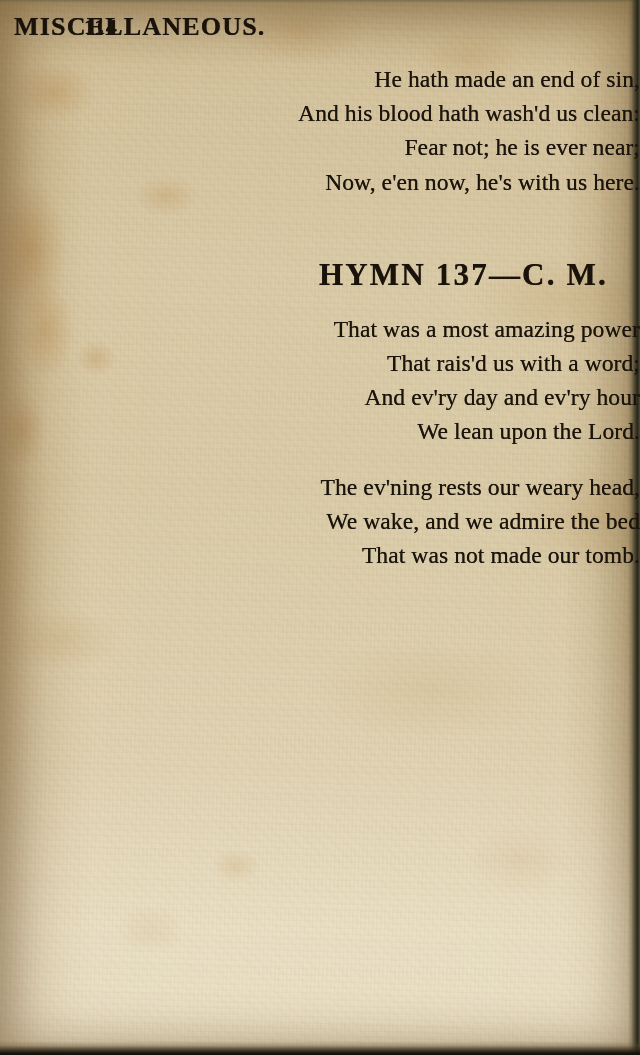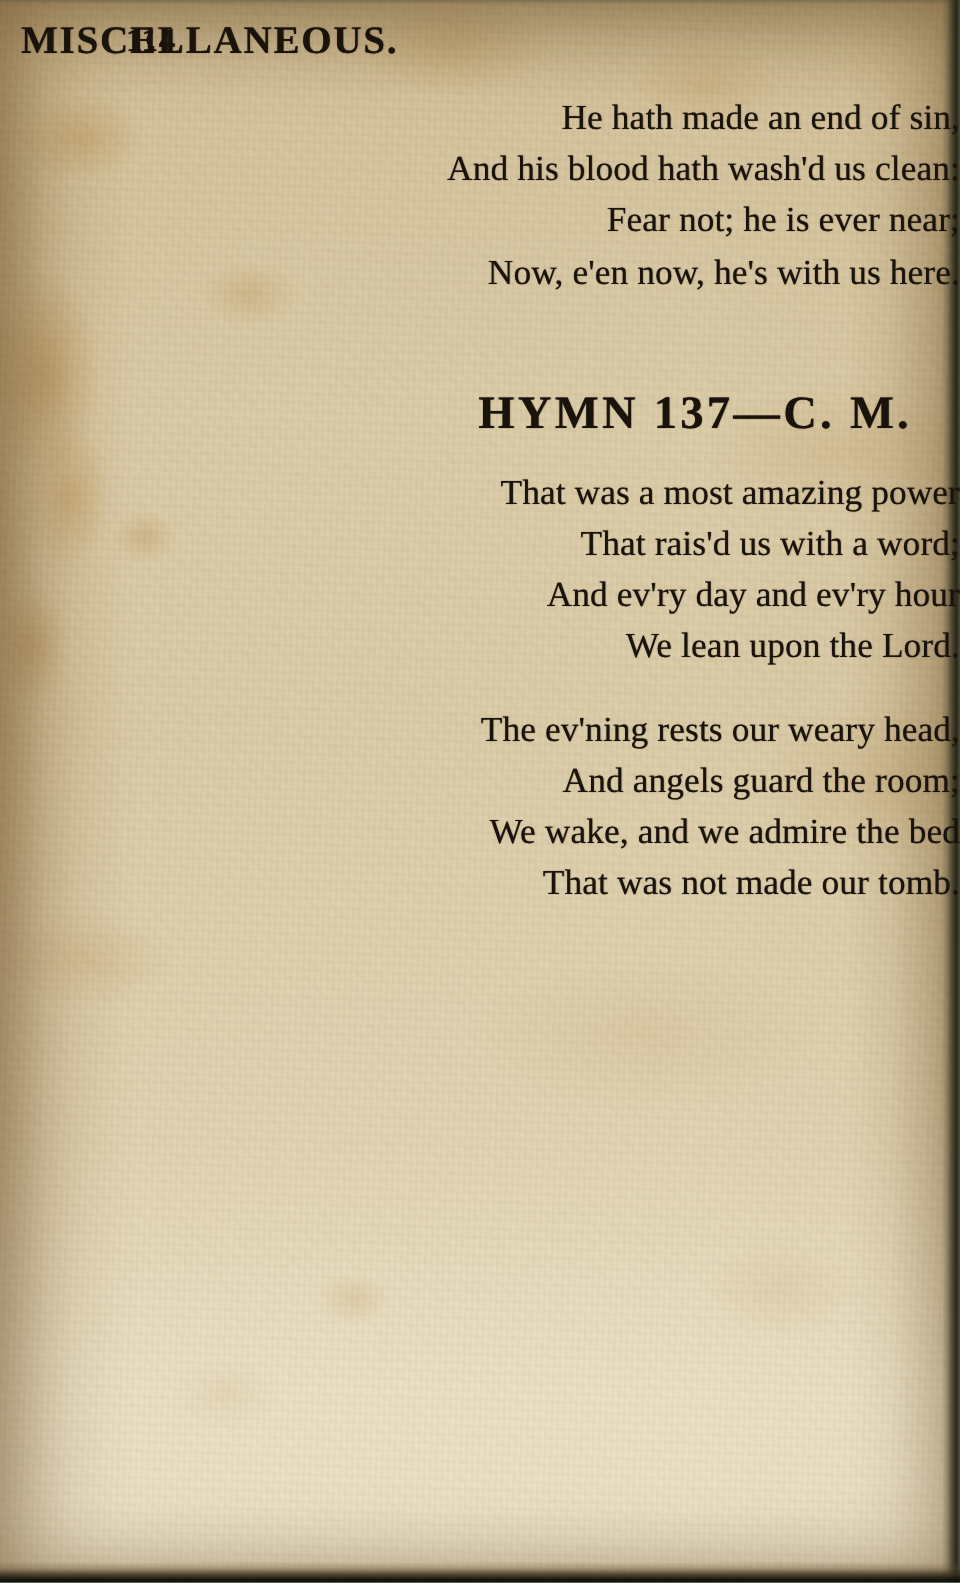--- a/index.html
+++ b/index.html
@@ -252,20 +252,19 @@
         <div class="hymn-heading ink">HYMN 137—C. M.</div>
         <div class="gap-after-heading"></div>
         <div class="stanza">
           <span class="line ink">That was a most amazing power</span>
           <span class="line ink indent">That rais'd us with a word;</span>
           <span class="line ink">And ev'ry day and ev'ry hour</span>
           <span class="line ink indent">We lean upon the Lord.</span>
         </div>
         <div class="stanza">
           <span class="line ink">The ev'ning rests our weary head,</span>
-          <span class="line ink indent">And angels guard the room;</span>
           <span class="line ink">We wake, and we admire the bed</span>
           <span class="line ink indent">That was not made our tomb.</span>
         </div>
       </div>
 
   </div>
 </div>
 
 </body></html>

